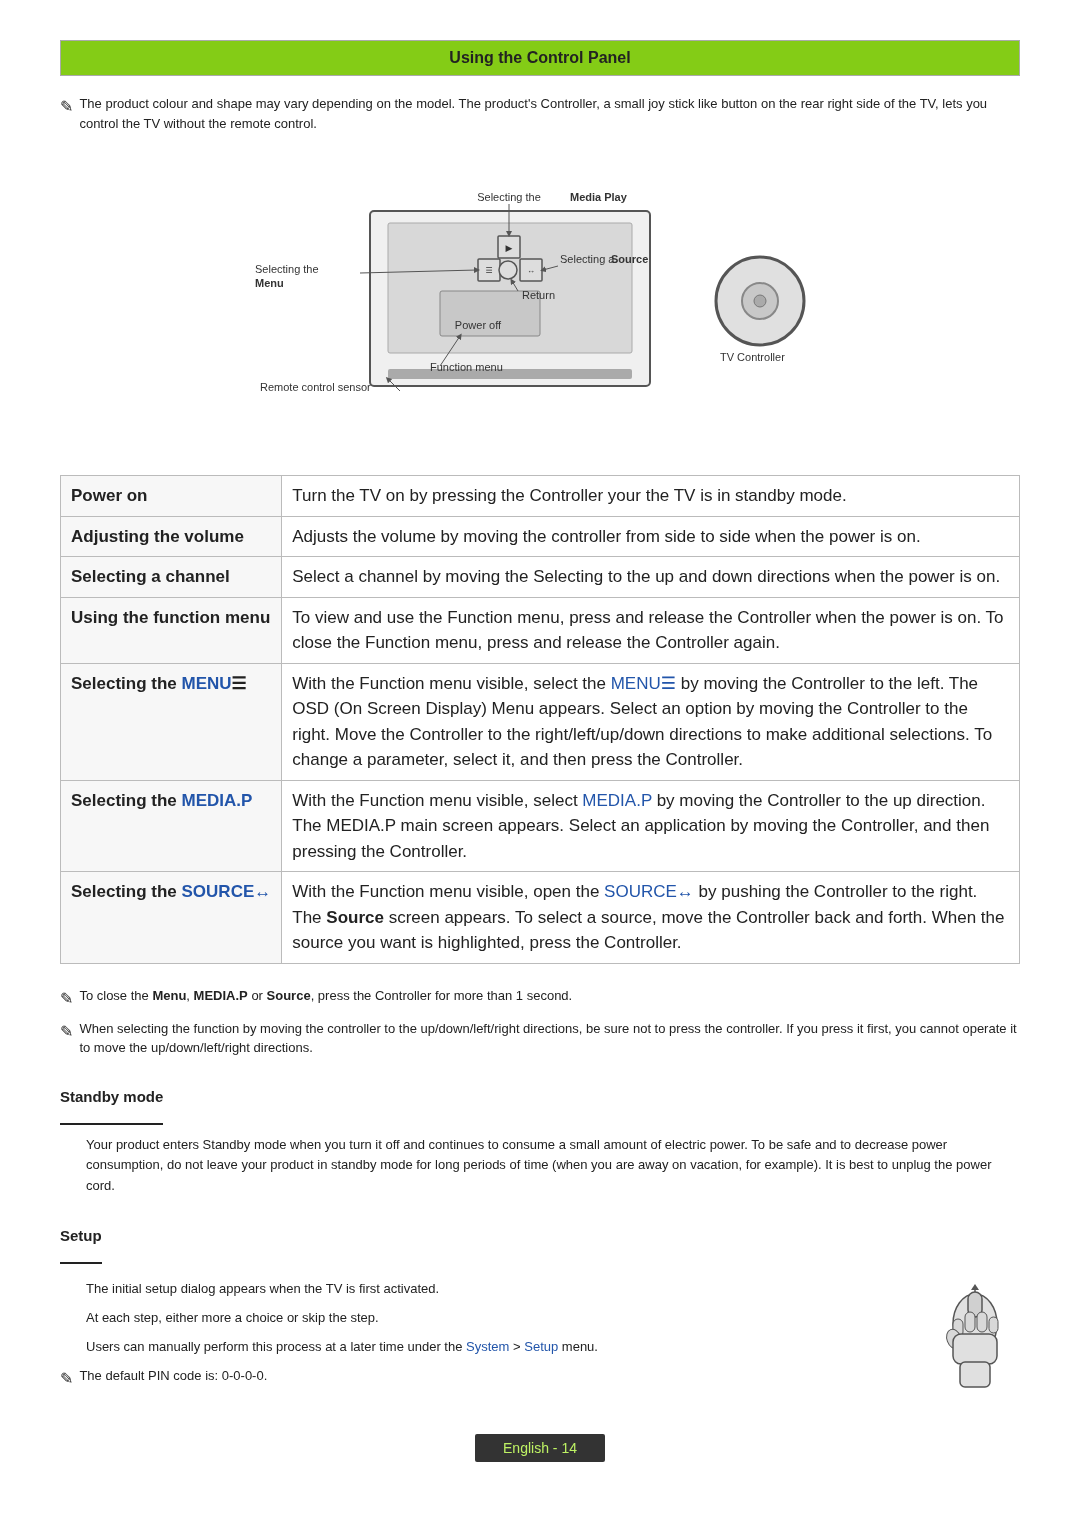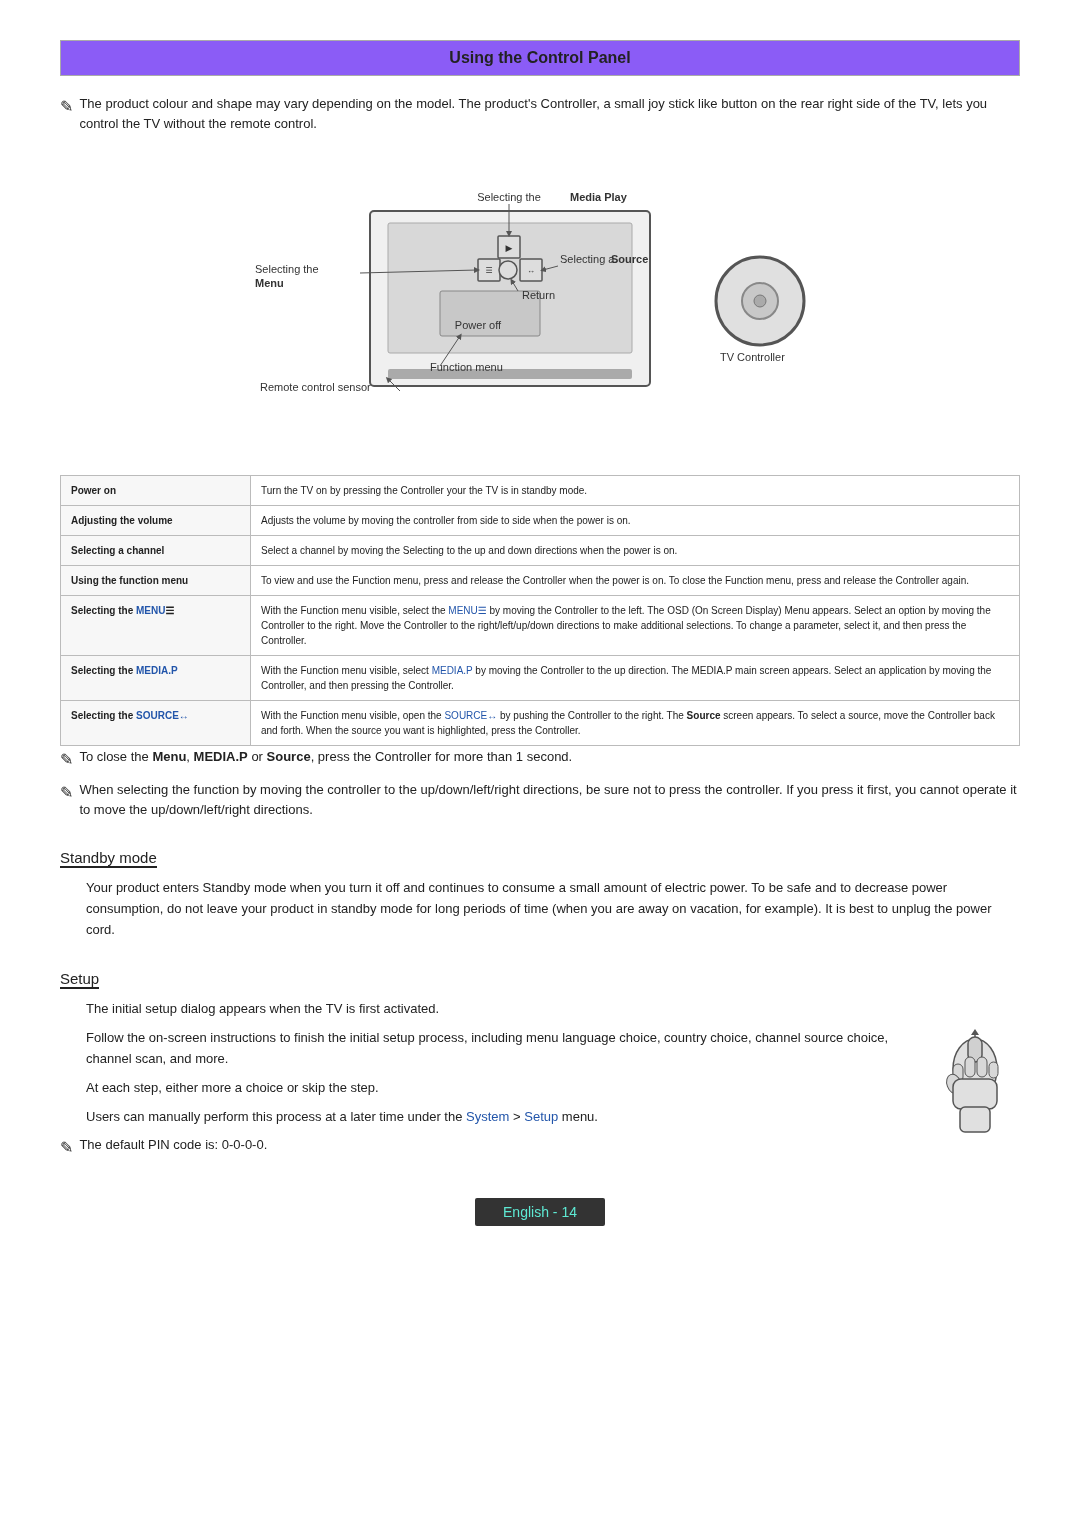--- a/index.html
+++ b/index.html
@@ -11,21 +11,21 @@
       width: 1080px;
       min-height: 1534px;
       padding: 40px 60px 40px 60px;
     }
 
     .page-title-box {
       border: 1px solid #aaa;
       text-align: center;
       padding: 8px 0;
       margin-bottom: 18px;
-      background: #8b5cf6;
+      background: #84cc16;
     }
     .page-title {
       font-size: 16px;
       font-weight: bold;
     }
 
     .note-line {
       display: flex;
       align-items: flex-start;
       margin-bottom: 8px;
@@ -45,22 +45,22 @@
       justify-content: center;
       align-items: center;
       margin: 18px 0 24px 0;
       position: relative;
     }
 
     
     .info-table {
       width: 100%;
       border-collapse: collapse;
-      margin-bottom: 1px;
-      font-size: 10px;
+      margin-bottom: 22px;
+      font-size: 17px;
     }
     .info-table td {
       border: 1px solid #bbb;
       padding: 7px 10px;
       vertical-align: top;
       line-height: 1.5;
     }
     .info-table td:first-child {
       width: 190px;
       font-weight: bold;
@@ -70,44 +70,44 @@
     .highlight-blue {
       color: #2255aa;
     }
     .bold-text {
       font-weight: bold;
     }
 
     
     .section-title {
       font-size: 15px;
-      font-weight: normal;
+      font-weight: bold;
       border-bottom: 2px solid #222;
-      padding-bottom: 0;
+      padding-bottom: 18px;
       margin: 22px 0 10px 0;
       display: inline-block;
       text-align: center;
     }
     .section-para {
       font-size: 13px;
       line-height: 1.6;
       margin-bottom: 8px;
       margin-left: 26px;
     }
 
     
     .footer {
       position: relative;
       margin-top: 30px;
       text-align: center;
     }
     .footer-box {
       display: inline-block;
       background: #333;
-      color: #5eead4;
+      color: #bef264;
       padding: 6px 28px;
       font-size: 14px;
       border-radius: 2px;
     }
 
     .section-setup-row {
       display: flex;
       align-items: center;
       position: relative;
     }
@@ -250,21 +250,20 @@
   <div>
     <div class="section-title">Standby mode</div>
     <p class="section-para">Your product enters Standby mode when you turn it off and continues to consume a small amount of electric power. To be safe and to decrease power consumption, do not leave your product in standby mode for long periods of time (when you are away on vacation, for example). It is best to unplug the power cord.</p>
   </div>
 
   <div>
     <div class="section-title">Setup</div>
     <div class="section-setup-row">
       <div class="section-setup-content">
         <p class="section-para">The initial setup dialog appears when the TV is first activated.</p>
-        <p class="section-para">Follow the on-screen instructions to finish the initial setup process, including menu language choice, country choice, channel source choice, channel scan, and more.</p>
         <p class="section-para">At each step, either more a choice or skip the step.</p>
         <p class="section-para">Users can manually perform this process at a later time under the <span class="highlight-blue">System</span> &gt; <span class="highlight-blue">Setup</span> menu.</p>
         <div class="note-line">
           <span class="note-icon">✎</span>
           <span>The default PIN code is: 0-0-0-0.</span>
         </div>
       </div>
 
       <div style="width:90px; flex-shrink:0; display:flex; justify-content:center; align-items:flex-start; padding-top:10px;">
         <svg width="70" height="120" viewBox="0 0 70 120">

